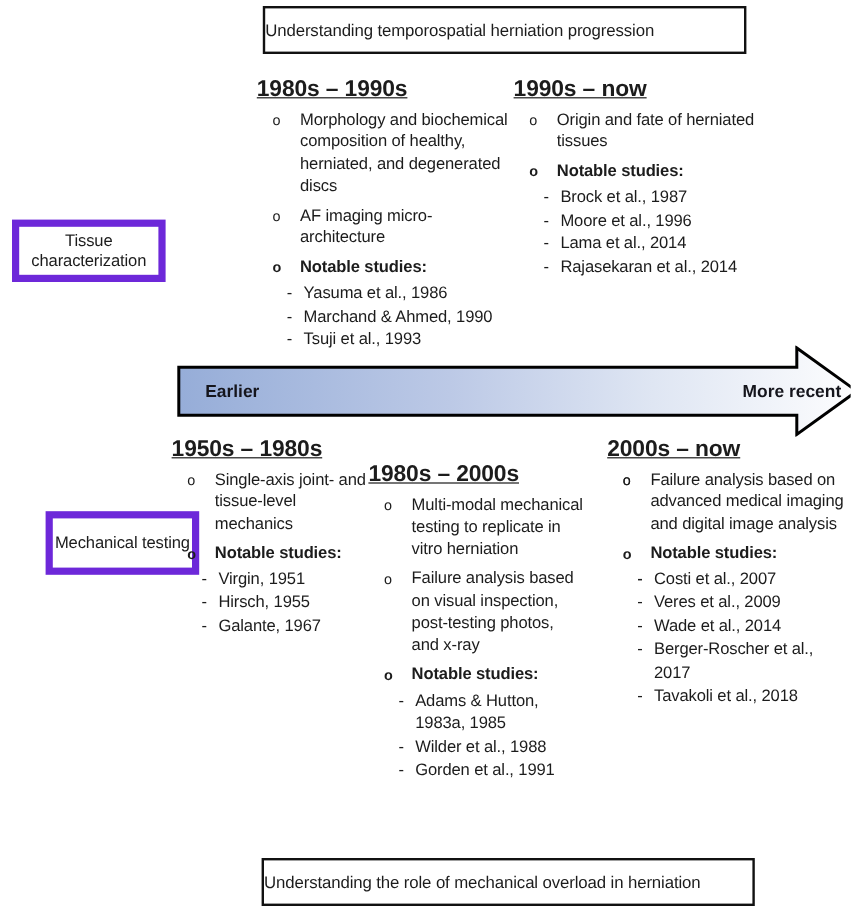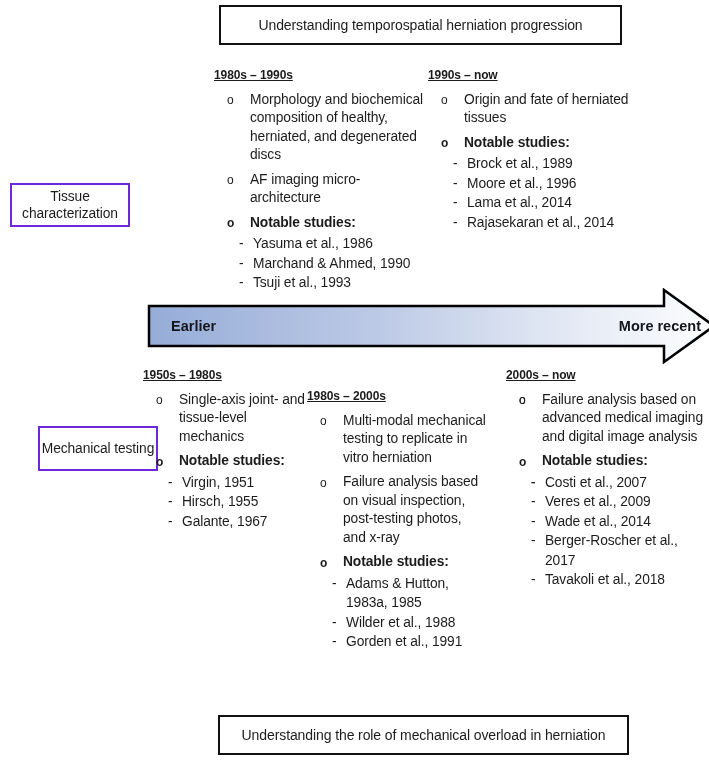--- a/index.html
+++ b/index.html
@@ -6,39 +6,39 @@
   body {
     width:709px; height:762px;
     font-family:"Liberation Sans", sans-serif;
     color:#1c1c1c;
   }
   .canvas { position:relative; width:709px; height:762px; background:#ffffff; overflow:hidden; }
 
   
   .banner {
     position:absolute; background:#fff; border:2px solid #111;
-    display:flex; align-items:center; justify-content:center;
+    display:flex; align-items:center; 
     font-size:14px; letter-spacing:-0.1px; text-align:center;
   }
   .banner-top    { left:219px; top:5px;   width:399px; height:36px; }
   .banner-bottom { left:218px; top:715px; width:407px; height:36px; }
 
   
   .rowlabel {
-    position:absolute; background:#fff; border:2px solid #6d28d9;
+    position:absolute; background:#fff; border:6px solid #6d28d9;
     display:flex; align-items:center; justify-content:center;
     font-size:13.8px; line-height:17px; text-align:center; letter-spacing:-0.1px;
   }
   .rowlabel-tissue { left:10px; top:183px; width:116px; height:40px; }
   .rowlabel-mech   { left:10px; top:426px; width:116px; height:41px;margin-left:28px; }
 
   
   .col { position:absolute; font-size:13.8px; line-height:18.5px; letter-spacing:-0.1px; }
   .col .period {
-    font-size:12px; font-weight:bold; text-decoration:underline;
+    font-size:19px; font-weight:bold; text-decoration:underline;
     margin:0 0 6px 1px;
   }
   .bullet { position:relative; padding-left:37px; margin-bottom:6px; }
   .bullet .mk { position:absolute; left:14px; top:0.5px; font-size:12px; }
   .bullet.notable { font-weight:bold; margin-bottom:2px; }
   .studies { margin:0; }
   .study { position:relative; padding-left:40px; line-height:19.5px; }
   .study .mk { position:absolute; left:26px; top:0; }
 
   .col-a { left:213px; top:66px;  width:213px; }
@@ -101,21 +101,21 @@
       <span class="mk">o</span>
       <span>Origin and fate of herniated tissues</span>
     </div>
     <div class="bullet notable">
       <span class="mk">o</span>
       <span>Notable studies:</span>
     </div>
     <div class="studies">
       <div class="study">
         <span class="mk">-</span>
-        <span>Brock et al., 1989</span>
+        <span>Brock et al., 1987</span>
       </div>
       <div class="study">
         <span class="mk">-</span>
         <span>Moore et al., 1996</span>
       </div>
       <div class="study">
         <span class="mk">-</span>
         <span>Lama et al., 2014</span>
       </div>
       <div class="study">

